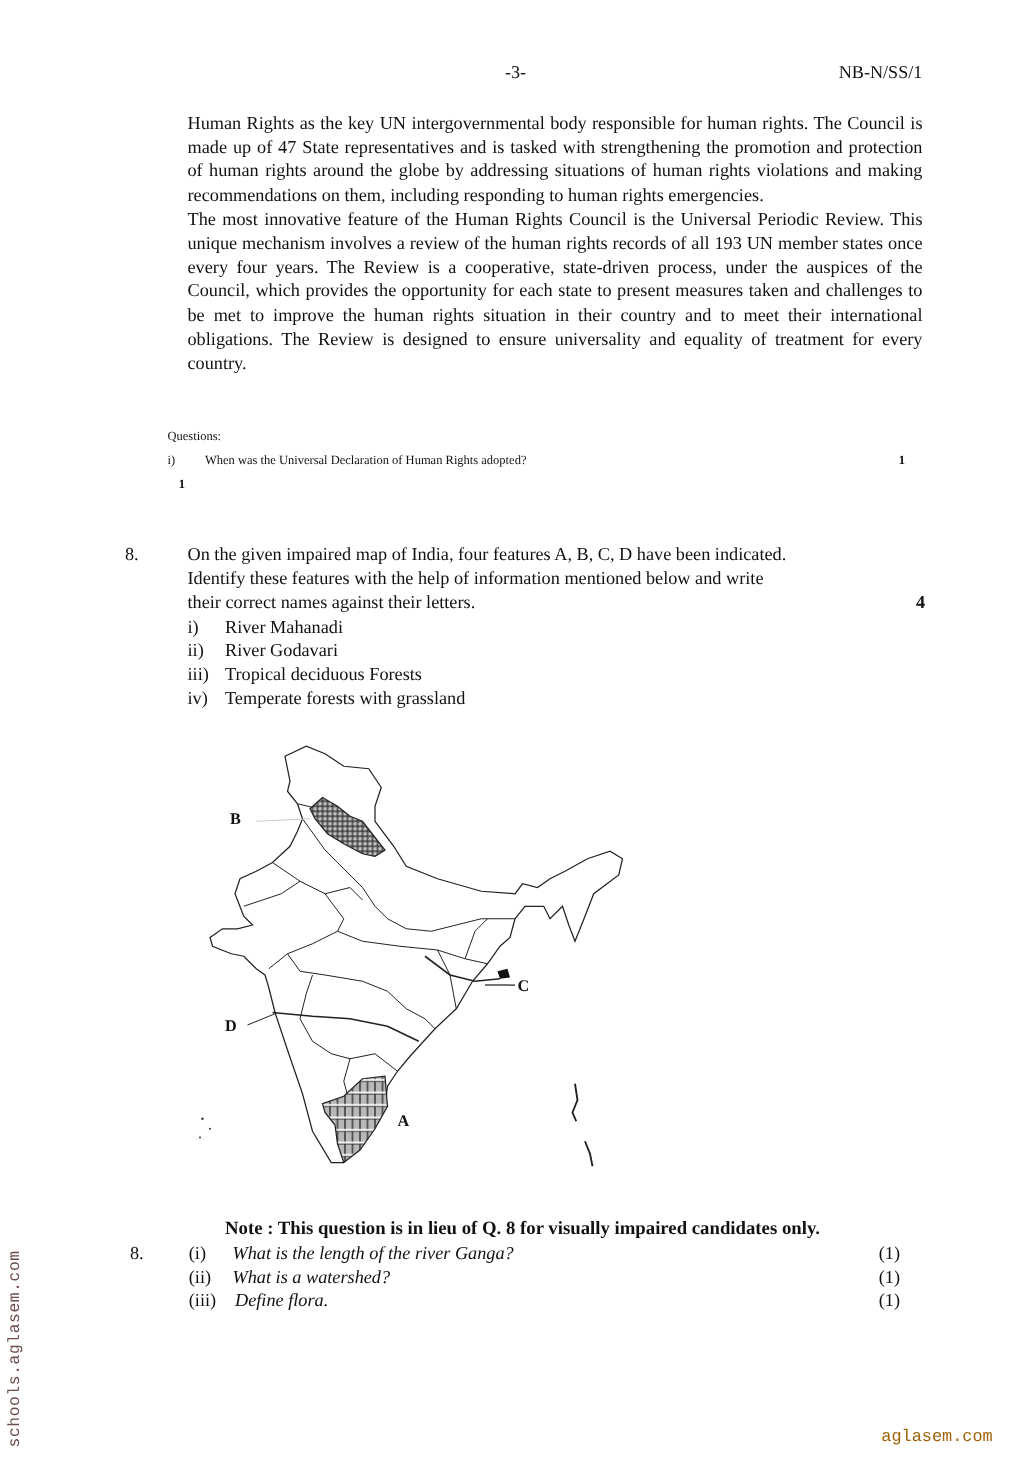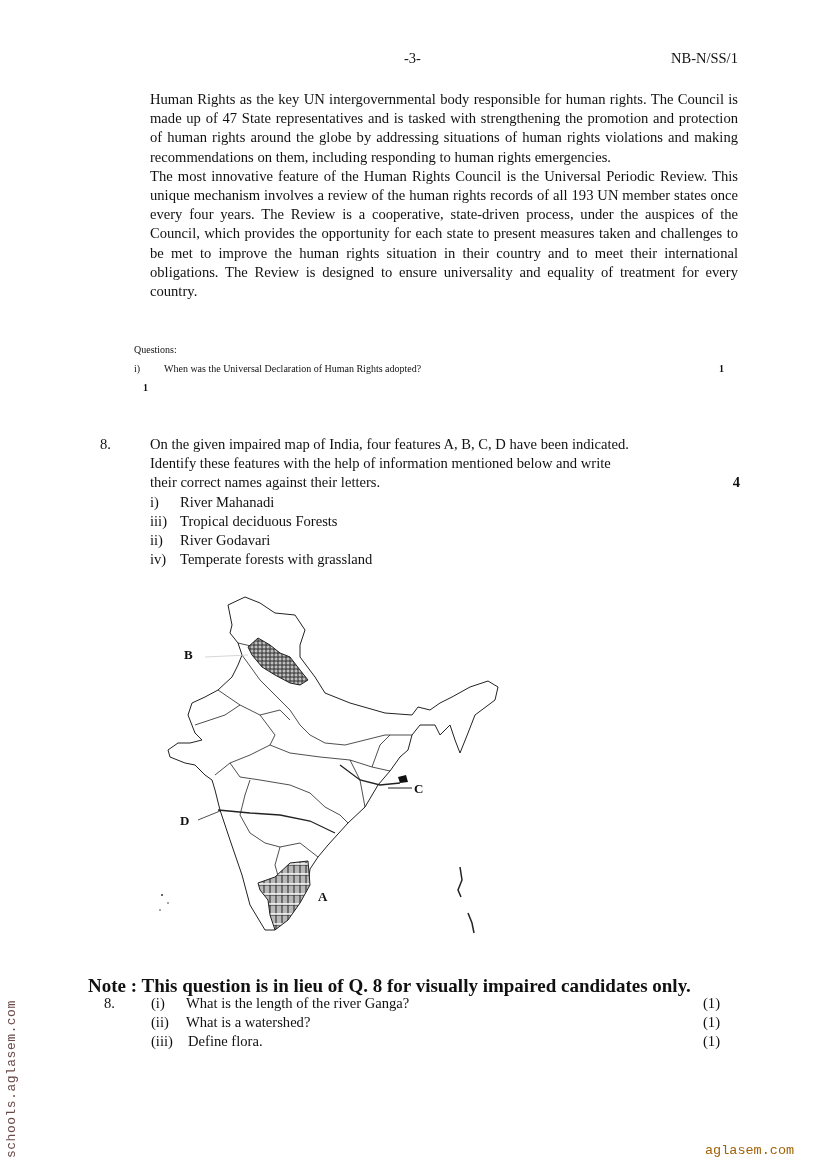--- a/index.html
+++ b/index.html
@@ -10,26 +10,26 @@
   #page-num { left:404px; }
   #code { left:671px; }
   .para { left:150px; width:588px; font-size:14.6px; line-height:19.2px; text-align:justify; }
   .para p { margin:0; }
   .q-list { left:134px; width:590px; font-size:10px; line-height:19.2px; }
   .row { display:flex; justify-content:space-between; align-items:baseline; }
   .marks { font-weight:bold; min-width:14px; text-align:right; }
   .roman { display:inline-block; width:30px; }
   .q8 { left:100px; width:640px; font-size:14.6px; line-height:19.2px; }
   .map { left:150px; top:585px; width:380px; height:370px; }
-  .note { left:88px; top:975px; width:620px; font-size:19px; font-weight:bold; }
+  .note { left:108px; top:975px; width:620px; font-size:15px; font-weight:bold;text-align:center; }
   .vi { left:100px; top:994px; width:620px; font-size:14.6px; line-height:19.2px; }
   .vi .row { justify-content:flex-start; }
   .vi .n { width:47px; display:inline-block; padding-left:4px; }
   .vi .r { width:35px; display:inline-block; }
-  .vi .t { flex:1; }
+  .vi .t { flex:1;font-style:italic; }
   .vi .m { width:20px; text-align:right; }
   .wm-side { left:4px; top:1158px; transform-origin:0 0; transform:rotate(-90deg);
              font-family:"Liberation Mono","DejaVu Sans Mono",monospace; font-size:13px; color:#6b4a4a; letter-spacing:0.5px; white-space:nowrap; }
   .wm-foot { left:705px; top:1143px; font-family:"Liberation Mono","DejaVu Sans Mono",monospace; font-size:13.5px; color:#a16207; }
 </style>
 </head>
 <body>
 
 <div class="abs hdr" id="page-num">-3-</div>
 <div class="abs hdr" id="code">NB-N/SS/1</div>
@@ -54,22 +54,22 @@
   <div style="display:flex;">
     <span style="width:50px">8.</span>
     <div style="flex:1">
       <div>On the given impaired map of India, four features A, B, C, D have been indicated.</div>
       <div>Identify these features with the help of information mentioned below and write</div>
       <div class="row">
           <span>their correct names against their letters.</span>
           <span class="marks">4</span>
         </div>
       <div><span class="roman">i)</span><span>River Mahanadi</span></div>
+      <div><span class="roman">ii)</span><span>River Godavari</span></div>
       <div><span class="roman">iii)</span><span>Tropical deciduous Forests</span></div>
-      <div><span class="roman">ii)</span><span>River Godavari</span></div>
       <div><span class="roman">iv)</span><span>Temperate forests with grassland</span></div>
     </div>
   </div>
 </div>
 
 <div class="abs map">
   <svg width="380" height="370" viewBox="0 0 380 370" fill="none" stroke="#222" stroke-width="1">
     <defs>
       <pattern id="hstripe" width="6" height="10" patternUnits="userSpaceOnUse">
         <rect width="6" height="10" fill="#b8b8b8"></rect>

